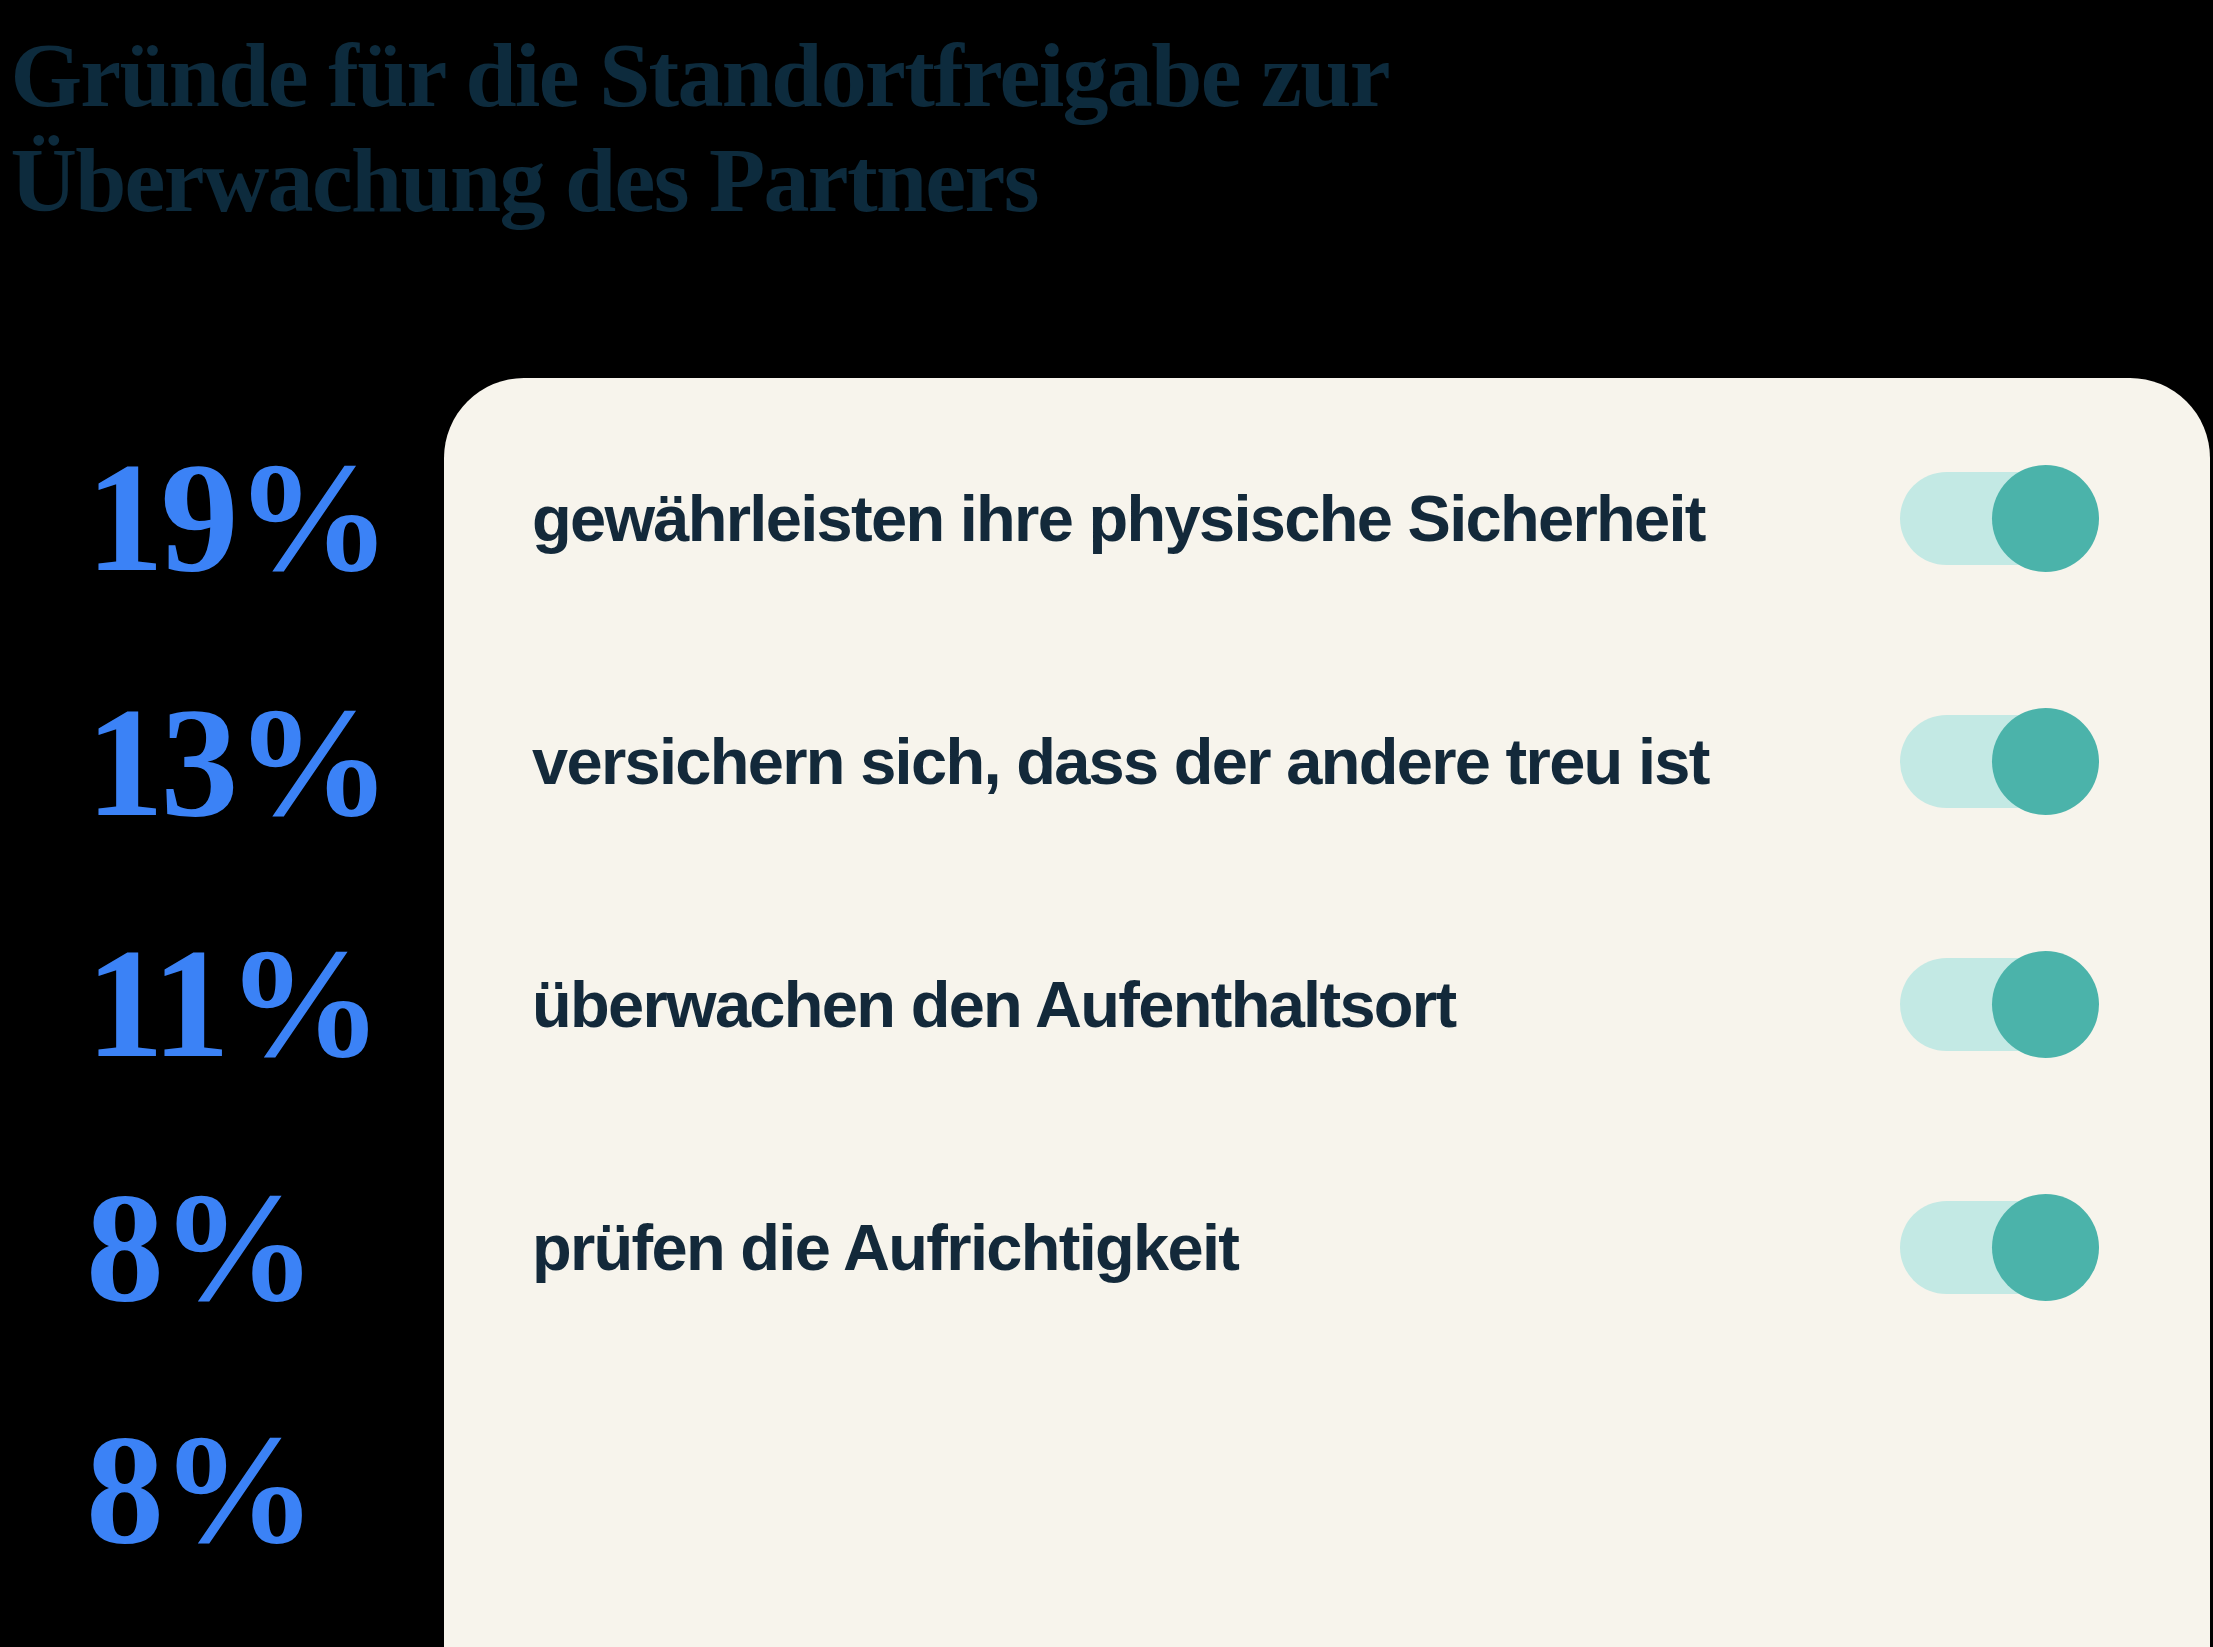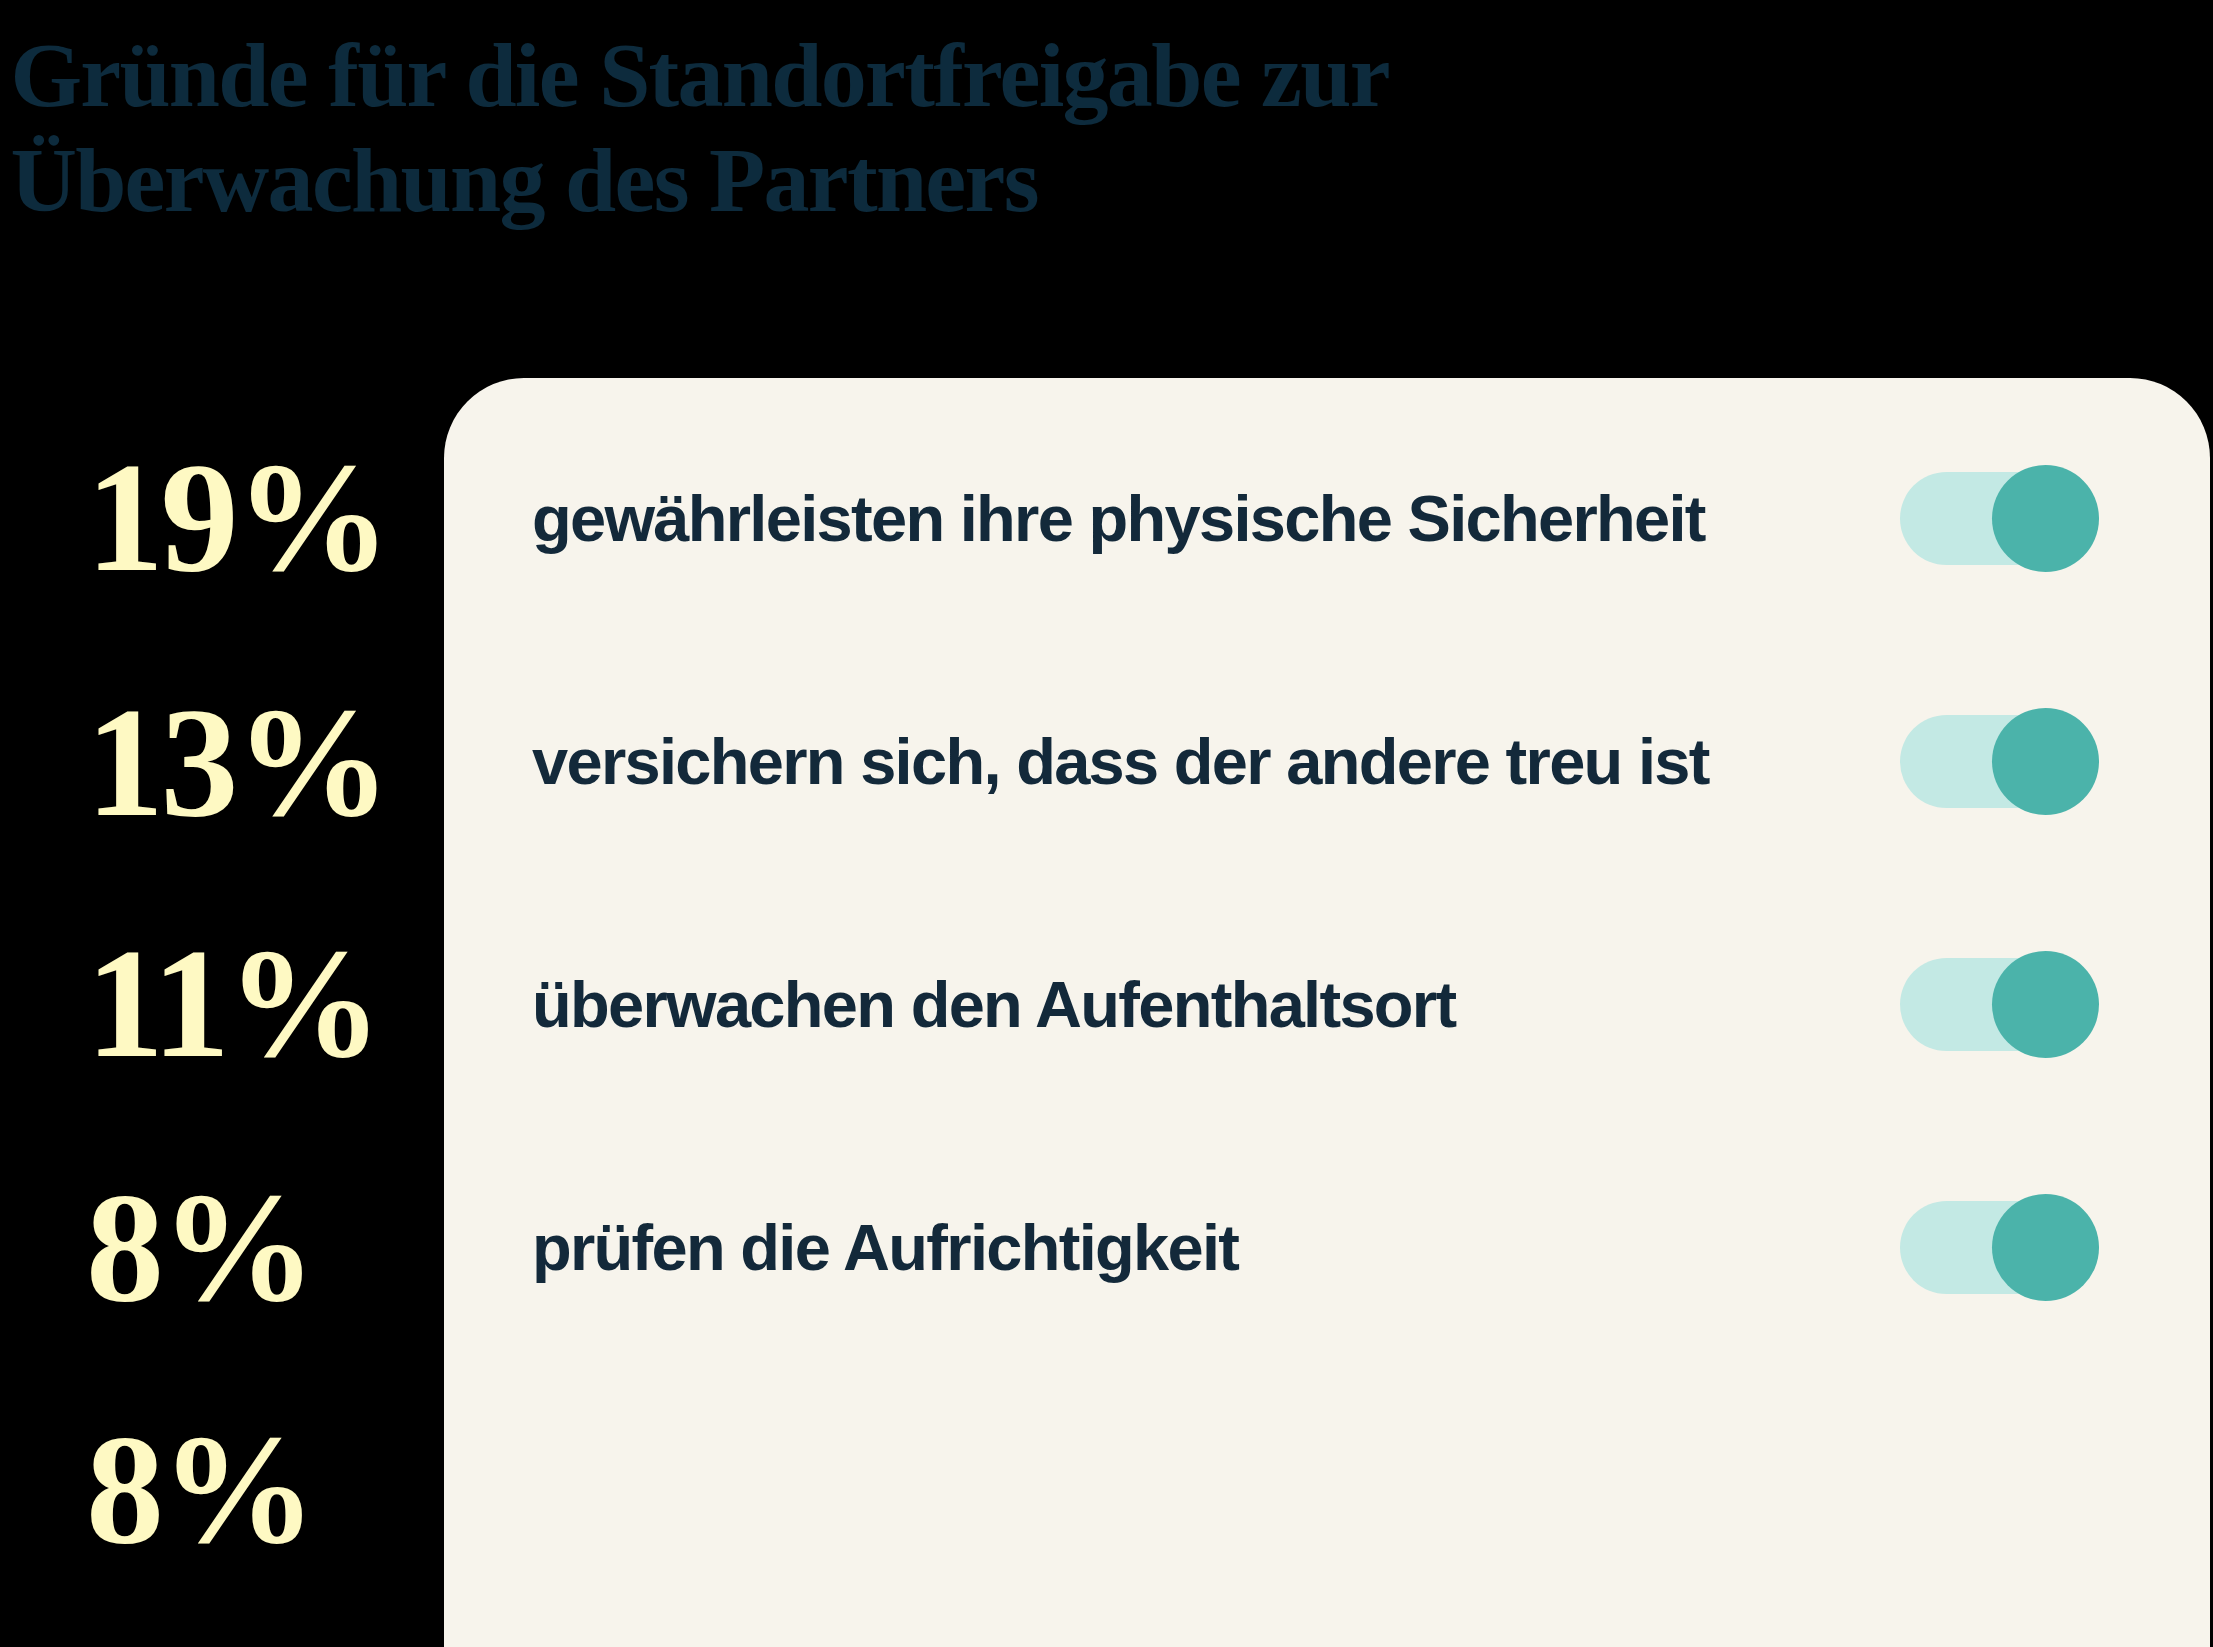--- a/index.html
+++ b/index.html
@@ -33,21 +33,21 @@
 
   
   .pct {
     position: absolute;
     left: 86px;
     font-family: "Liberation Serif", serif;
     font-weight: 700;
     font-size: 156px;
     line-height: 156px;
     letter-spacing: -3.5px;
-    color: #fef9c3;
+    color: #3b82f6;
     white-space: nowrap;
   }
   .pct-0 { top: 412px; }
   .pct-1 { top: 657px; }
   .pct-2 { top: 898px; text-align: right; }
   .pct-3 { top: 1142px; }
   .pct-4 { top: 1384px; }
 
   
   .card {

